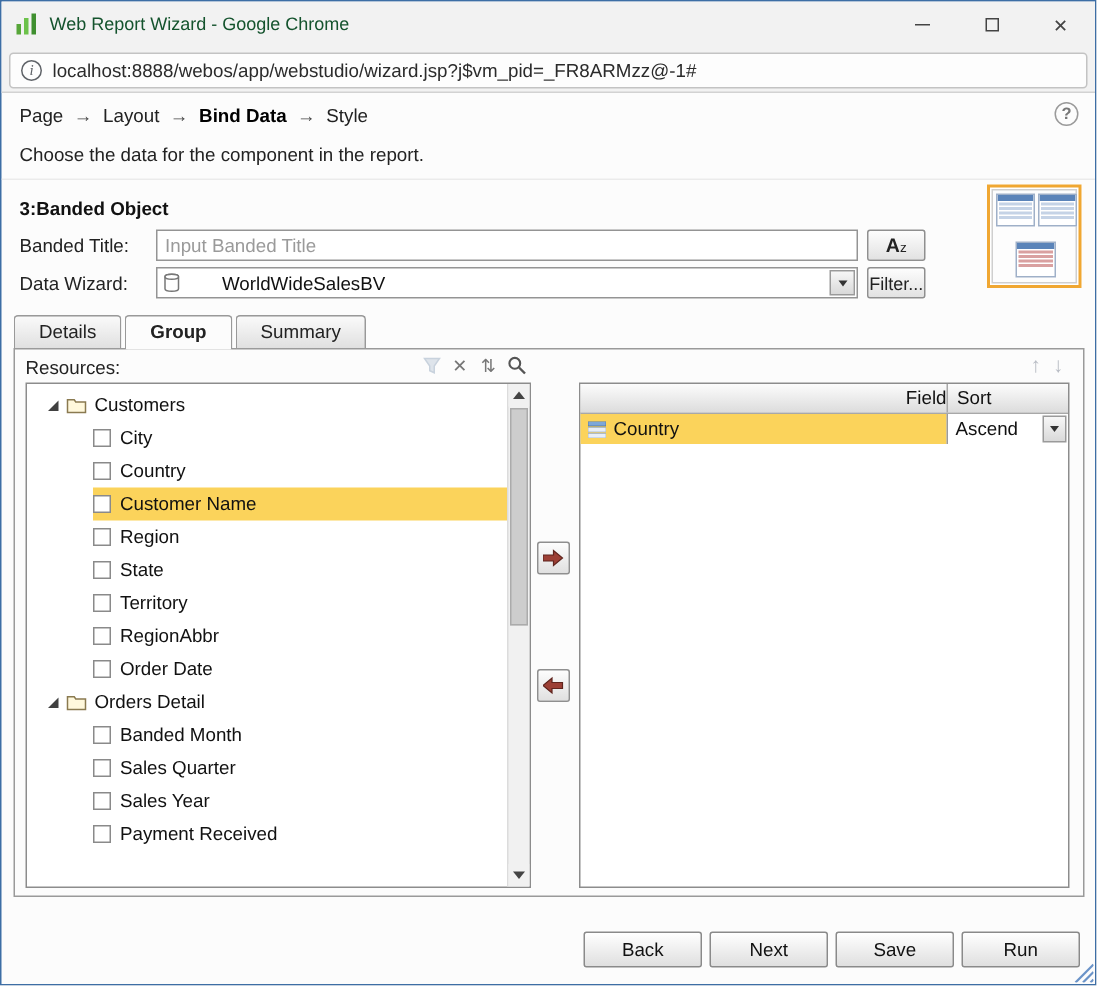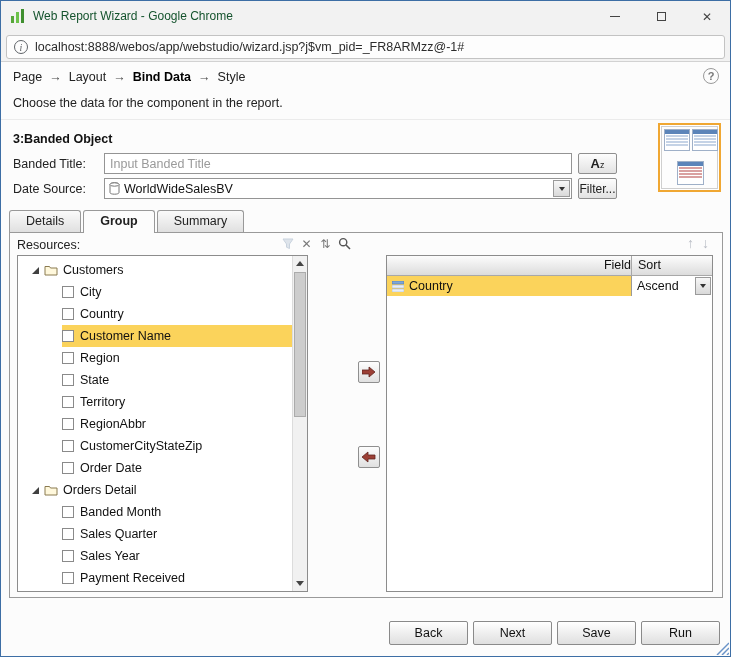--- a/index.html
+++ b/index.html
@@ -49,21 +49,21 @@
                   border:1px solid #949494; padding:0 5px; background:#fff; color:#222;
                   font:12.5px "Liberation Sans", sans-serif; }
   .banded-input::placeholder { color:#9a9a9a; opacity:1; }
   .small-btn { position:absolute; width:39px; height:21px; border:1px solid #8f8f8f; border-radius:2px;
                background:linear-gradient(#fdfdfd,#e2e2e2); color:#222; cursor:default;
                font:12px "Liberation Sans", sans-serif; }
   .font-btn { left:577px; top:152px; }
   .font-btn .fa { font-size:13px; font-weight:bold; }
   .font-btn .fz { font-size:9px; }
   .filter-btn { left:577px; top:177px; }
-  .combo { display:flex; align-items:center; background:#fff; border:1px solid #949494; }
+  .combo { display:flex; align-items:center; background:#fff; border:1px solid #949494;gap:24px; }
   .ds-combo { position:absolute; left:103px; top:177px; width:468px; height:21px; }
   .db-icon { margin-left:4px; flex:none; display:flex; }
   .combo-text { flex:1; padding-left:4px; font-size:12.5px; color:#111; white-space:nowrap; overflow:hidden; }
   .dd-btn { width:17px; height:17px; margin-right:1px; flex:none; border:1px solid #9a9a9a;
             background:linear-gradient(#f7f7f7,#d9d9d9); display:flex; align-items:center; justify-content:center; }
   .tri-down { width:0; height:0; border-left:3.5px solid transparent; border-right:3.5px solid transparent;
               border-top:4px solid #333; }
 
   
   .preview { position:absolute; left:657px; top:122px; width:63px; height:69px;
@@ -90,21 +90,21 @@
   .res-label { position:absolute; left:7px; top:5px; font-size:12.5px; color:#222; }
   .res-tools { position:absolute; left:240px; top:2px; width:103px; display:flex;
                justify-content:flex-end; gap:2px; }
   .tool { width:17px; height:17px; display:flex; align-items:center; justify-content:center;
           font-size:12px; color:#777; }
   .tool.disabled { opacity:.55; }
   .moves { position:absolute; right:13px; top:2px; display:flex; gap:8px; }
   .mv { color:#b8bcc4; font-size:14px; font-weight:bold; line-height:17px; }
 
   
-  .tree { position:absolute; left:7px; top:22px; width:291px; height:337px; border:1px solid #8c8c8c;
+  .tree { position:absolute; left:7px; top:22px; width:337px; height:337px; border:1px solid #8c8c8c;
           background:#fff; overflow:hidden; }
   .tree-rows { position:absolute; left:0; top:3px; right:15px; }
   .tree-row { display:flex; align-items:center; height:22px; padding-left:14px;
               font-size:12.5px; color:#111; }
   .tree-row.leaf { padding-left:44px; }
   .expander { width:0; height:0; border-bottom:7px solid #404040; border-left:7px solid transparent;
               margin-right:5px; flex:none; }
   .folder-ico { margin-right:5px; flex:none; display:flex; }
   .row-inner { display:flex; align-items:center; flex:1; height:100%; }
   .row-inner.selected { background:var(--selection, #FBD35B); }
@@ -194,21 +194,21 @@
   </div>
   <div class="desc">Choose the data for the component in the report.</div>
   <div class="hdr-divider"></div>
 
   <div class="section-title">3:Banded Object</div>
   <label class="form-label lbl-banded">Banded Title:</label>
   <input class="banded-input" placeholder="Input Banded Title" style="">
   <button class="small-btn font-btn">
     <span class="fa">A</span><span class="fz">z</span>
   </button>
-  <label class="form-label lbl-ds">Date Source:</label>
+  <label class="form-label lbl-ds">Data Wizard:</label>
   <div class="combo ds-combo">
     <span class="db-icon">
       <svg width="11" height="13" viewBox="0 0 11 13">
         <path d="M1 2.5 C1 1.4 3 0.8 5.5 0.8 C8 0.8 10 1.4 10 2.5 L10 10.5 C10 11.6 8 12.2 5.5 12.2 C3 12.2 1 11.6 1 10.5 Z" fill="#fff" stroke="#777"></path>
         <ellipse cx="5.5" cy="2.5" rx="4.5" ry="1.7" fill="#fff" stroke="#777"></ellipse>
       </svg>
     </span>
     <span class="combo-text">WorldWideSalesBV</span>
     <span class="dd-btn">
         <span class="tri-down"></span>
@@ -316,26 +316,20 @@
           <div class="tree-row leaf">
             <span class="row-inner">
               <span class="cb"></span>
               <span class="lbl">Territory</span>
             </span>
           </div>
           <div class="tree-row leaf">
             <span class="row-inner">
               <span class="cb"></span>
               <span class="lbl">RegionAbbr</span>
-            </span>
-          </div>
-          <div class="tree-row leaf">
-            <span class="row-inner">
-              <span class="cb"></span>
-              <span class="lbl">CustomerCityStateZip</span>
             </span>
           </div>
           <div class="tree-row leaf">
             <span class="row-inner">
               <span class="cb"></span>
               <span class="lbl">Order Date</span>
             </span>
           </div>
           <div class="tree-row folder">
             <span class="expander"></span>

